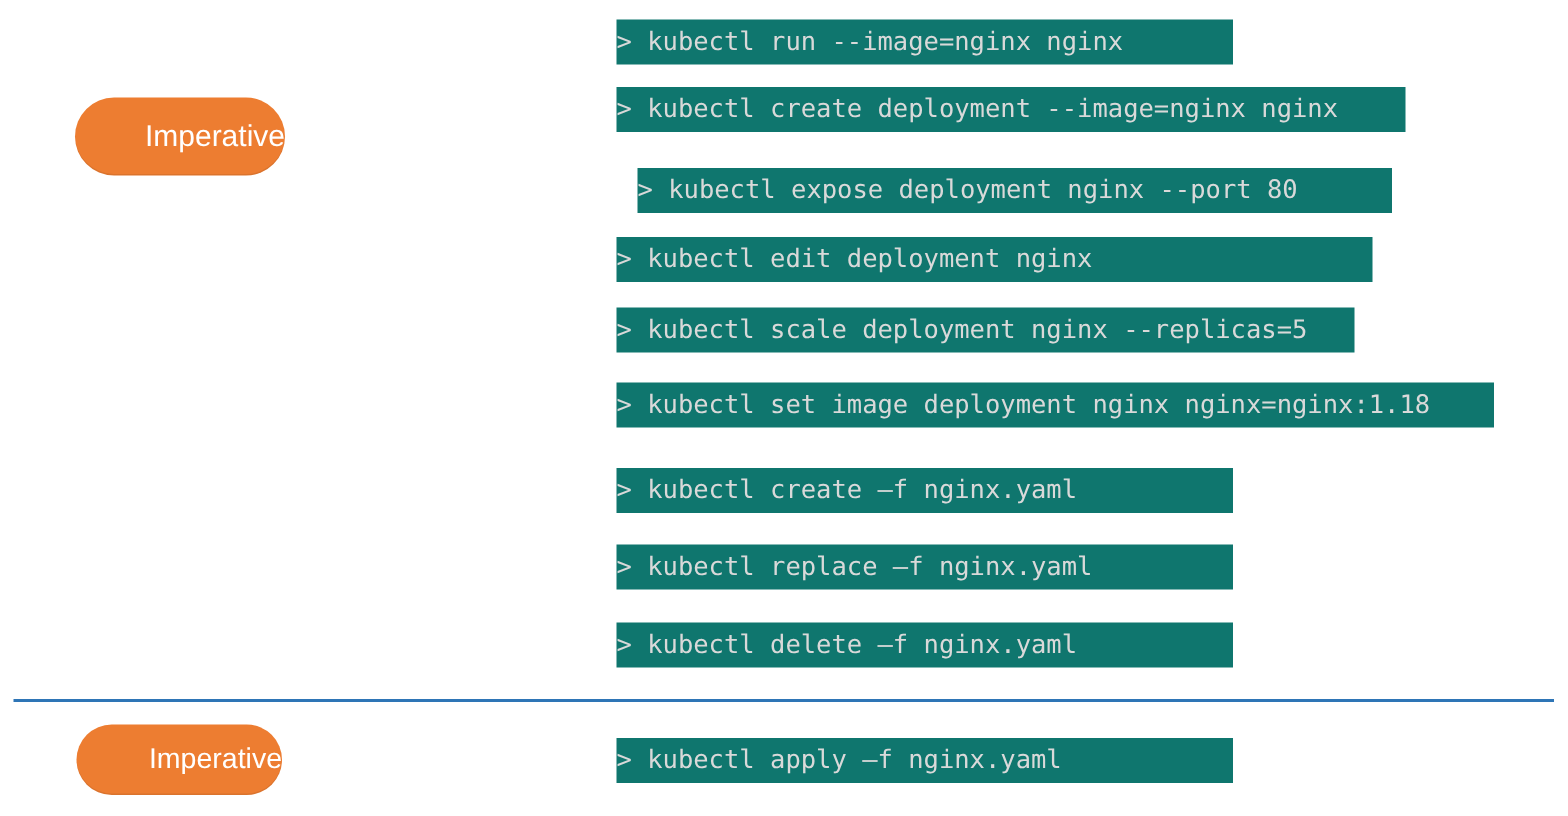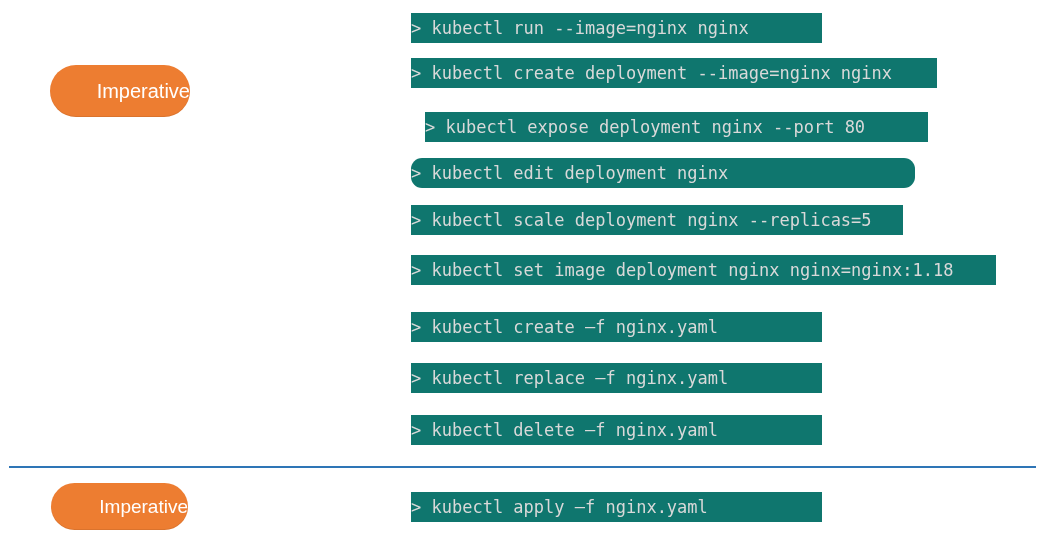--- a/index.html
+++ b/index.html
@@ -24,21 +24,21 @@
     background: #0f766e;
     color: #D9D9D9;
     font-family: "DejaVu Sans Mono", "Liberation Mono", monospace;
     font-size: 17px;
     white-space: pre;
     overflow: hidden;
   }
   .b1  { left: 411px; top: 13px;  width: 411px; }
   .b2  { left: 411px; top: 58px;  width: 526px; }
   .b3  { left: 411px; top: 112px; width: 503px; margin-left: 14px; }
-  .b4  { left: 411px; top: 158px; width: 504px; border-radius: 11px; }
+  .b4  { left: 411px; top: 158px; width: 504px; }
   .b5  { left: 411px; top: 205px; width: 492px; }
   .b6  { left: 411px; top: 255px; width: 585px; }
   .b7  { left: 411px; top: 312px; width: 411px; }
   .b8  { left: 411px; top: 363px; width: 411px; }
   .b9  { left: 411px; top: 415px; width: 411px; }
   .b10 { left: 411px; top: 492px; width: 411px; }
 
   
   .pill {
     position: absolute;

